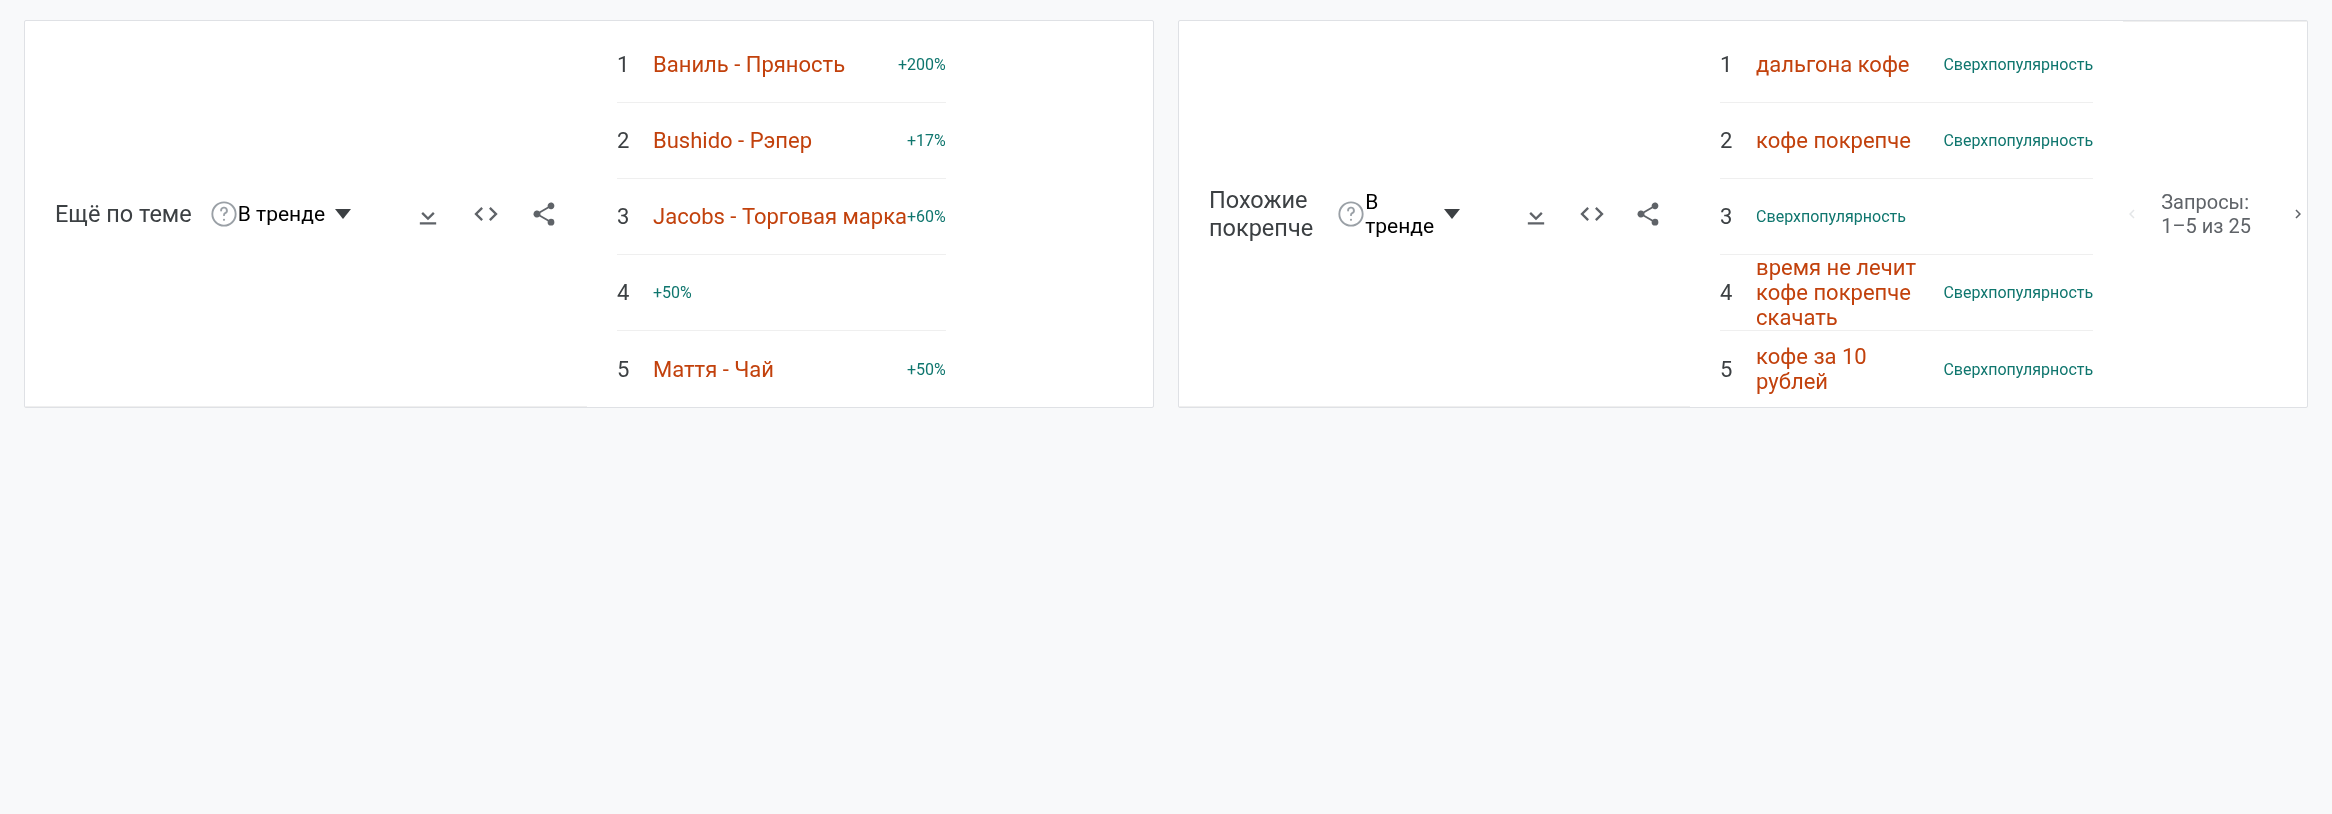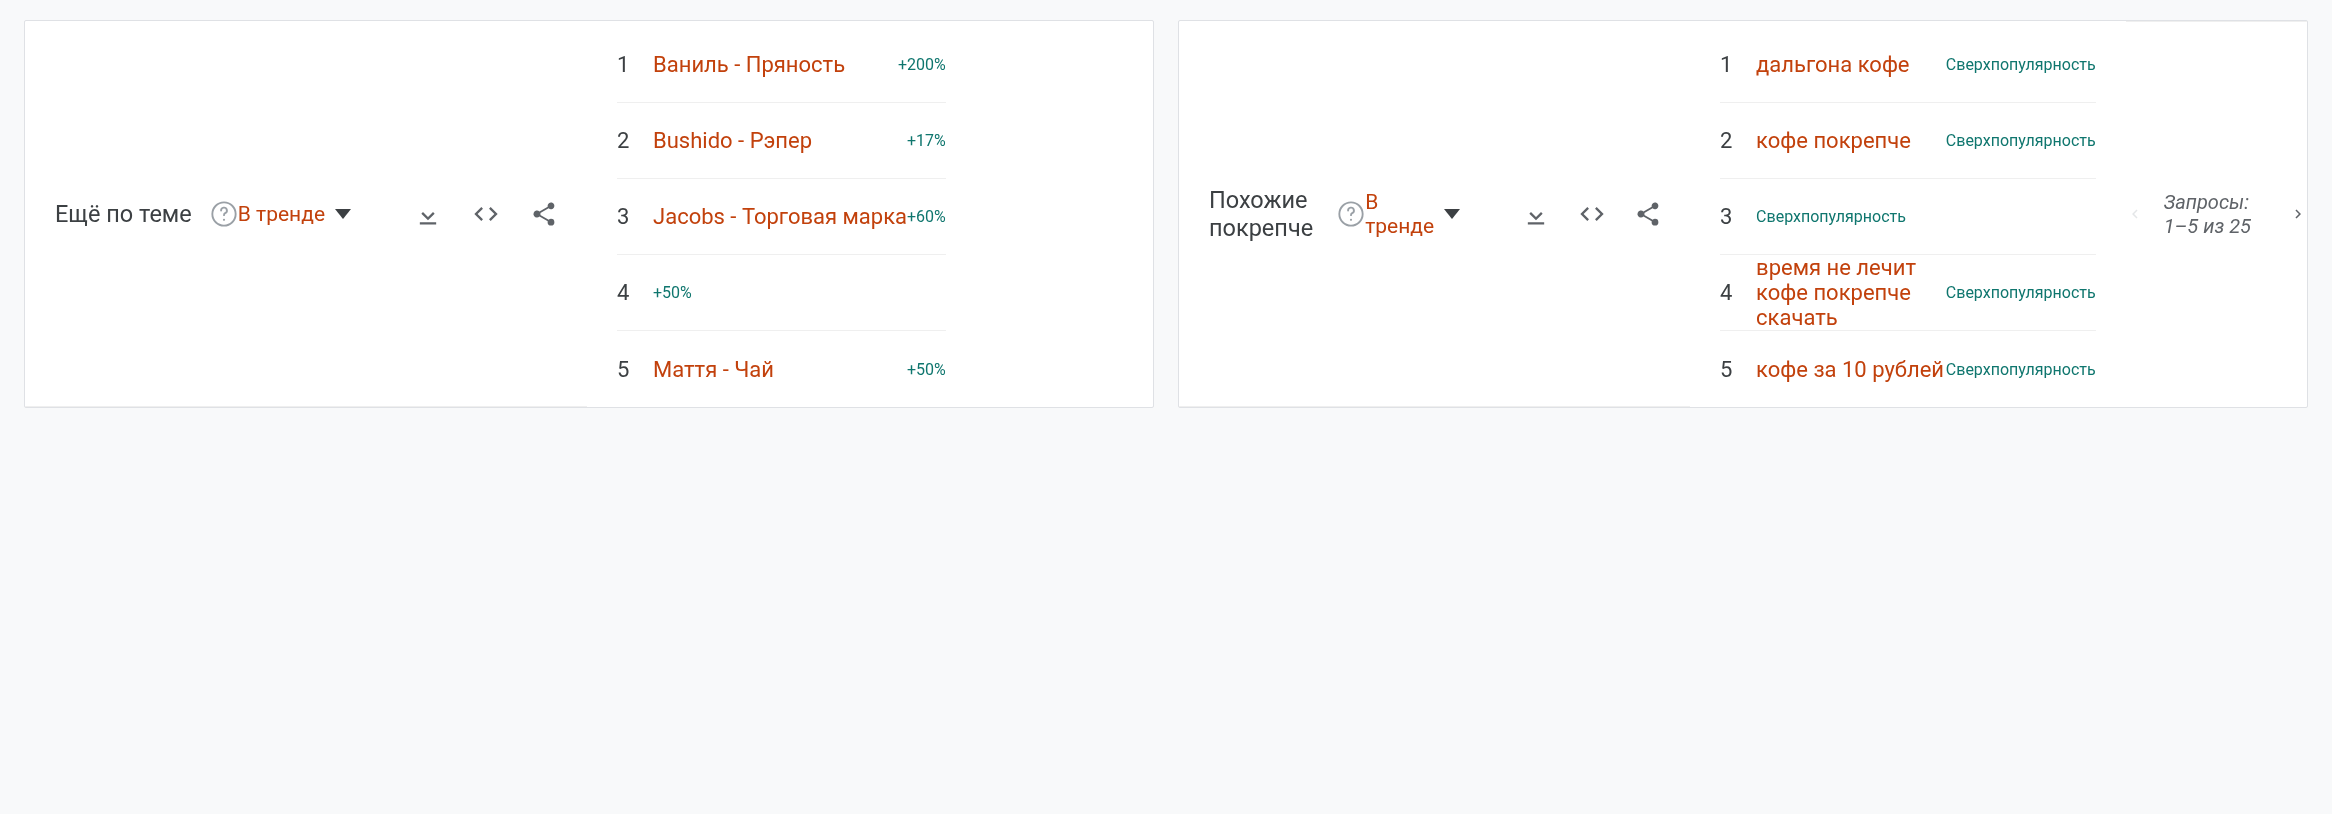--- a/index.html
+++ b/index.html
@@ -48,21 +48,21 @@
       width: 28px;
       height: 28px;
     }
     .spacer {
       flex: 1;
     }
     .rising-selector {
       display: flex;
       align-items: center;
       font-size: 21px;
-      color: #c2410c;
+      color: #000000;
       cursor: pointer;
       margin-right: 34px;
       gap: 10px;
     }
     .dropdown-triangle {
       width: 0;
       height: 0;
       border-left: 8px solid transparent;
       border-right: 8px solid transparent;
       border-top: 10px solid #3c4043;
@@ -109,21 +109,20 @@
       font-size: 16px;
       color: #0f766e;
     }
     .pager {
       display: flex;
       align-items: center;
       justify-content: center;
       gap: 20px;
       padding: 18px 0 20px 0;
       border-top: 1px solid #efefef;
-      font-style: italic;
     }
     .pager-label {
       font-size: 20px;
       color: #5f6368;
     }
     .pager-btn {
       width: 28px;
       height: 28px;
       display: inline-flex;
       align-items: center;

